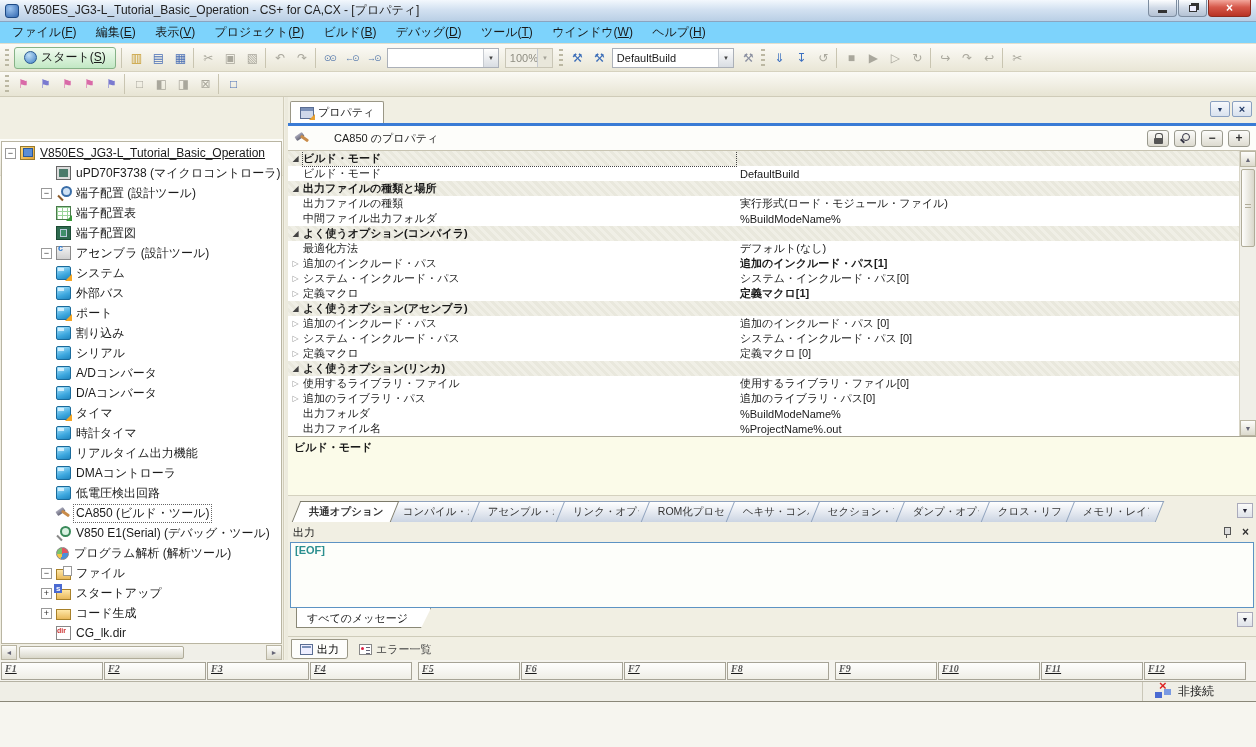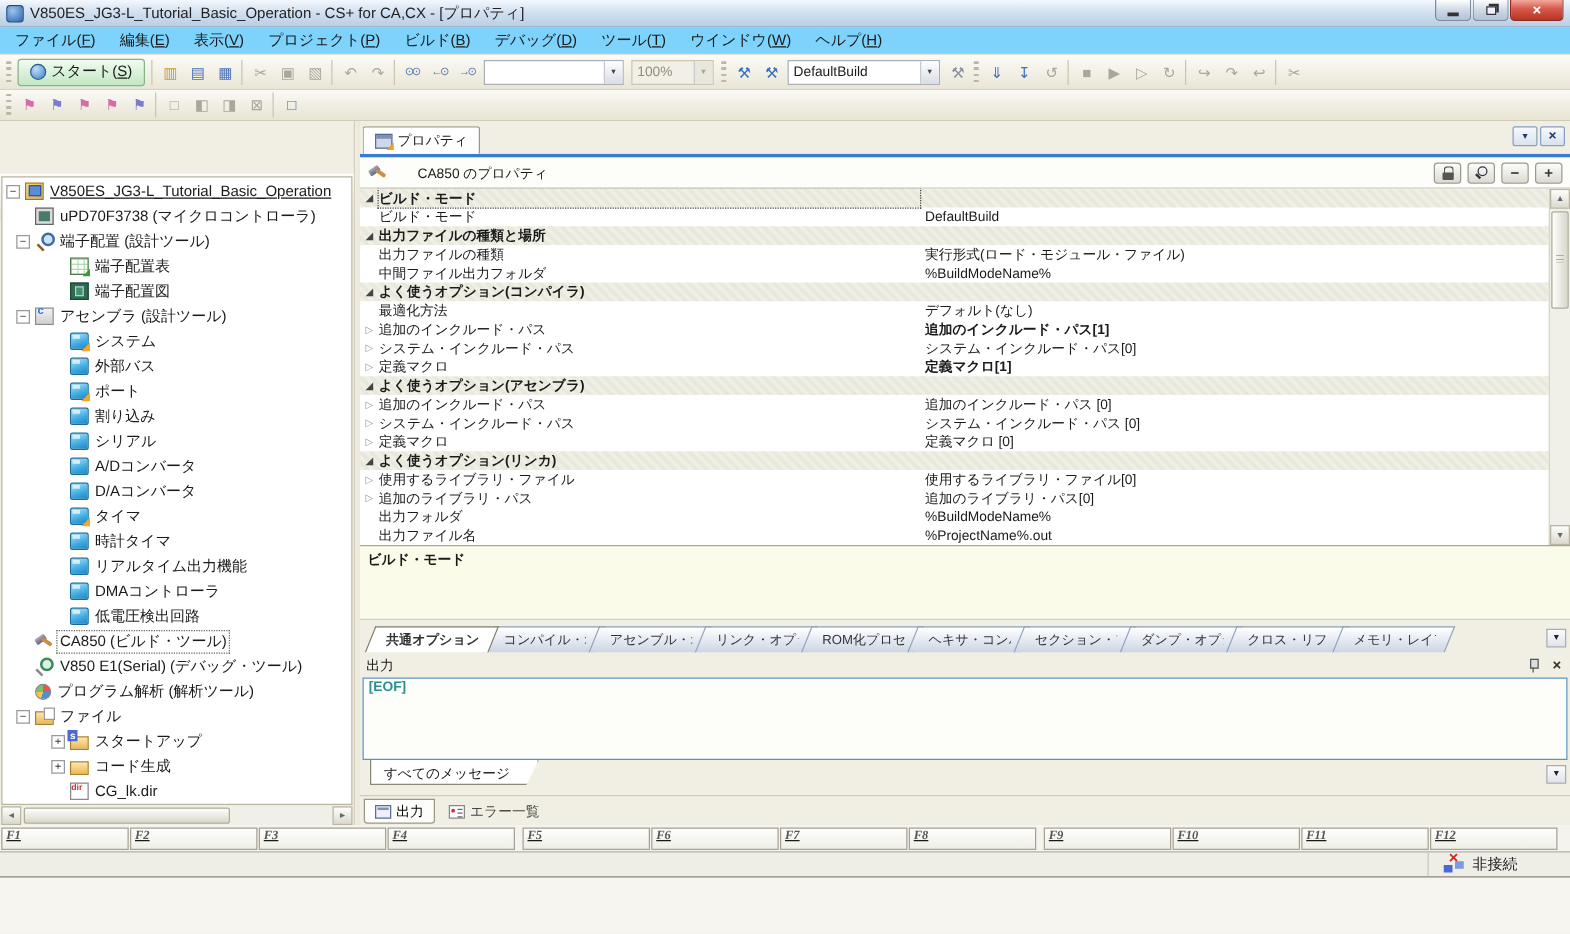--- a/index.html
+++ b/index.html
@@ -64,21 +64,21 @@
   .tb-clock-icon::after{content:"";position:absolute;left:6px;top:3px;width:1px;height:5px;background:#666;}
   .tb-user-icon::before{content:"";position:absolute;left:4px;top:0;width:7px;height:7px;border-radius:50%;background:#e8a050;border:1px solid #b06a20;}
   .tb-user-icon::after{content:"";position:absolute;left:2px;top:7px;width:11px;height:7px;border-radius:5px 5px 0 0;background:#4a7ac0;border:1px solid #2a55a0;}
   .tb-refresh-icon{border:1px solid #7a9a7a;background:#eef7ee;}
   .tb-refresh-icon::after{content:"↻";position:absolute;left:2px;top:-1px;color:#2a8a2a;font-size:11px;font-weight:bold;}
   #tree-box{position:absolute;left:1px;right:1px;top:44px;bottom:16px;background:#fff;border:1px solid #b9b5a2;overflow:hidden;padding-top:1px;}
   .titem{height:20px;display:flex;align-items:center;white-space:nowrap;}
   .titem .tlabel{padding:0 2px;font-size:12px;}
   .titem.link .tlabel{text-decoration:underline;}
   .titem.selected .tlabel{outline:1px dotted #666;}
-  .lv0{padding-left:3px;} .lv1{padding-left:11px;} .lv2{padding-left:39px;}
+  .lv0{padding-left:3px;} .lv1{padding-left:39px;} .lv2{padding-left:39px;}
   .exp{width:11px;height:11px;border:1px solid #999;background:#fff;flex:none;margin-right:4px;display:flex;align-items:center;justify-content:center;font-size:9px;line-height:9px;color:#333;}
   .exp.none{visibility:hidden;}
   .exp.minus::before{content:"−";} .exp.plus::before{content:"+";}
   .ti{width:15px;height:14px;position:relative;flex:none;margin-right:3px;display:inline-block;}
   .project-icon{background:linear-gradient(135deg,#ffd97a,#e2a43a);border:1px solid #9a7a2a;}
   .project-icon::after{content:"";position:absolute;right:1px;top:1px;width:8px;height:7px;background:#5b8dd6;border:1px solid #2a5a9a;}
   .mcu-icon{background:#dcdcdc;border:1px solid #666;}
   .mcu-icon::after{content:"";position:absolute;inset:2px;background:#4a7a6a;}
   .pin-design-icon::before{content:"";position:absolute;left:5px;top:0;width:7px;height:7px;border:2px solid #3a6ea8;border-radius:50%;background:#cfe2f5;}
   .pin-design-icon::after{content:"";position:absolute;left:1px;bottom:1px;width:7px;height:2px;background:#8a5a2a;transform:rotate(45deg);}
@@ -263,21 +263,21 @@
   <span class="tbgroup">
 
   <span class="tbi c3">⊙⊙</span>
       <span class="tbi c3">←⊙</span>
       <span class="tbi c3">→⊙</span>
     </span>
   <div class="combo" style="width:112px">
     <span class="combo-text"></span>
     <span class="combo-btn">▼</span>
   </div>
-  <div class="combo dis" style="width:66px">
+  <div class="combo dis" style="width:48px">
     <span class="combo-text">100%</span>
     <span class="combo-btn">▼</span>
   </div>
   <span class="grip"></span>
   <span class="tbgroup">
 
   <span class="tbi c4">⚒</span>
       <span class="tbi c4">⚒</span>
     </span>
   <div class="combo" style="width:122px">

